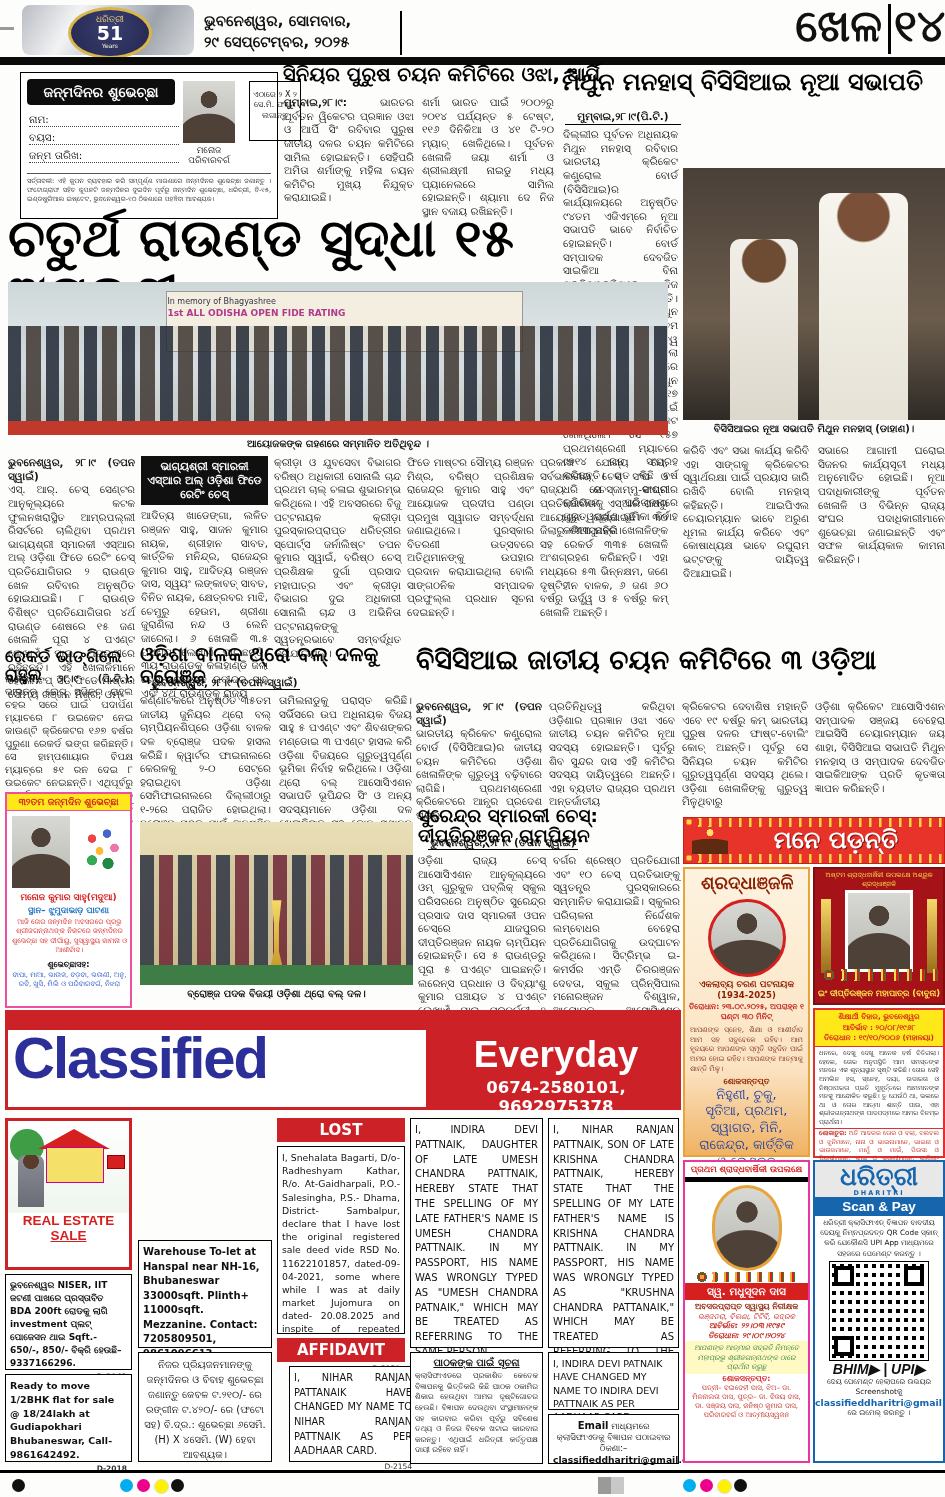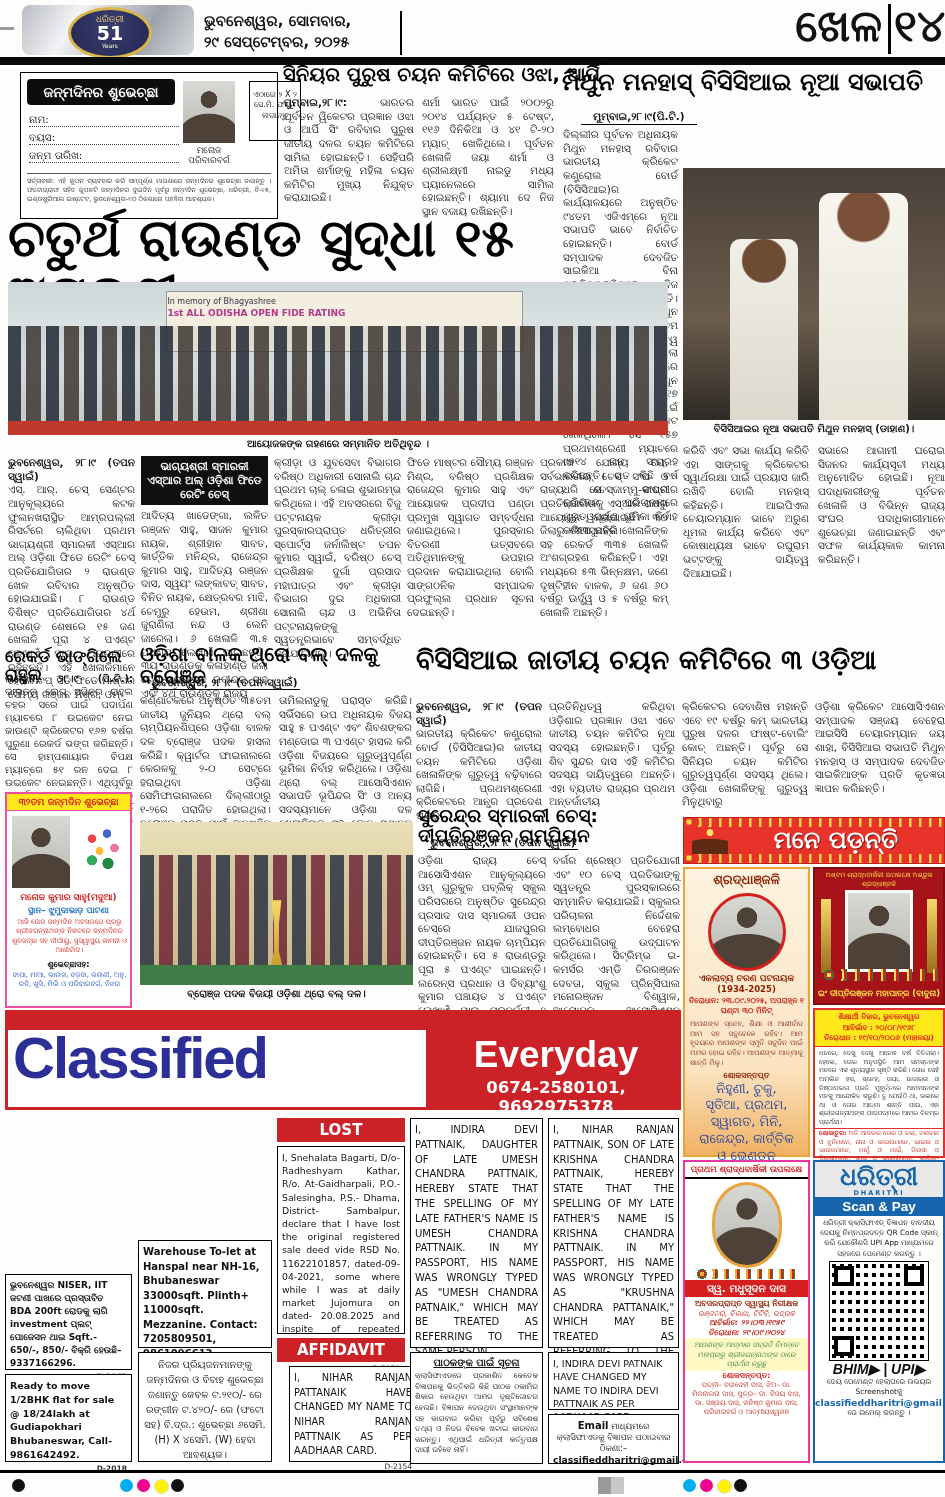--- a/index.html
+++ b/index.html
@@ -51,21 +51,21 @@
   .photo-team{background:linear-gradient(#e9dfb8,#d9c894 70%,#cbb87f);}
   .team-crowd{position:absolute;left:0;bottom:12%;width:100%;height:68%;
       background:repeating-linear-gradient(90deg,rgba(52,58,70,.9) 0 14px,rgba(170,160,140,.25) 14px 19px,rgba(108,36,52,.85) 19px 33px,rgba(180,175,160,.25) 33px 38px);}
   .grass{position:absolute;left:0;bottom:0;width:100%;height:12%;background:#3f7d46;}
   .trophy{position:absolute;left:47%;bottom:10%;width:6%;height:42%;background:linear-gradient(#f5d968,#c79a2a);clip-path:polygon(20% 0,80% 0,65% 35%,65% 75%,90% 100%,10% 100%,35% 75%,35% 35%);}
   
   .ojha-h{left:283px;top:64px;width:392px;font-size:19.5px;}
   .ojha-c1{left:284px;top:96px;width:130px;height:120px;}
   .ojha-c2{left:422px;top:96px;width:132px;height:120px;}
   .man-h{left:562px;top:70px;width:382px;font-size:24px;}
-  .man-dl{left:581px;top:110px;width:116px;text-align:center;font-size:10.5px;border-bottom:1px solid #000;padding-bottom:1px;}
+  .man-dl{left:565px;top:110px;width:116px;text-align:center;font-size:10.5px;border-bottom:1px solid #000;padding-bottom:1px;}
   .man-c1{left:563px;top:128px;width:115px;height:518px;}
   .man-ph{left:683px;top:168px;width:262px;height:252px;}
   .man-cap{left:683px;top:423px;width:262px;}
   .man-c2{left:683px;top:444px;width:126px;height:202px;}
   .man-c3{left:818px;top:444px;width:127px;height:202px;}
   .chess-h{left:8px;top:210px;width:668px;font-size:52px;}
   .chess-ph{left:8px;top:282px;width:660px;height:153px;}
   .chess-cap{left:8px;top:438px;width:660px;}
   .chess-c1{left:8px;top:456px;width:127px;height:188px;}
   .chess-c2{left:141px;top:456px;width:127px;height:188px;}
@@ -101,21 +101,21 @@
   .bd32-nm{position:absolute;top:98px;width:100%;text-align:center;color:#d5201f;font-weight:bold;font-size:9px;}
   .bd32-pl{position:absolute;top:111px;width:100%;text-align:center;color:#1d6fc2;font-weight:bold;font-size:8.5px;}
   .bd32-ms{position:absolute;top:124px;left:4px;width:117px;text-align:center;color:#d5201f;font-size:7px;line-height:1.35;}
   .bd32-wt{position:absolute;top:166px;width:100%;text-align:center;color:#000;font-weight:bold;font-size:8px;}
   .bd32-w{position:absolute;top:177px;left:4px;width:117px;text-align:center;color:#1d4fc2;font-size:7px;line-height:1.35;}
   .mane{left:683px;top:817px;width:262px;height:47px;background:#e8332a;box-sizing:border-box;border:1px solid #c2221a;}
   .flow{position:absolute;left:0;width:100%;height:9px;background:repeating-radial-gradient(circle at 5px 4px,#ffd24a 0 2.2px,#f08a2a 2.2px 3.4px,rgba(0,0,0,0) 3.4px 10px),#e8332a;}
   .diya{position:absolute;left:8px;top:10px;width:36px;height:26px;background:radial-gradient(circle at 50% 18%,#ffdf6e 12%,rgba(0,0,0,0) 13%),radial-gradient(100% 60% at 50% 100%,#5e2a12 95%,rgba(0,0,0,0) 100%);}
   .mane-t{position:absolute;left:52px;top:8px;width:200px;text-align:center;color:#fff;font-weight:bold;font-size:24px;text-shadow:1px 1px 0 #7d120c;}
   .shr{left:683px;top:867px;width:127px;height:290px;background:linear-gradient(#fdf3e0,#fbe3c2 70%,#f0b263);border:2px solid #e8a43a;box-sizing:border-box;text-align:center;}
-  .shr-h{color:#8c1e00;font-weight:bold;font-size:13px;padding:3px 16px;}
+  .shr-h{color:#8c1e00;font-weight:bold;font-size:18px;padding:3px 16px;}
   .shr-ph{width:72px;height:72px;border-radius:50%;border:3px solid #d5201f;margin:2px auto;}
   .shr-nm{color:#8c1e00;font-weight:bold;font-size:9px;}
   .shr-yr{color:#8c1e00;font-size:8.5px;font-weight:bold;}
   .shr-d{color:#c0261c;font-weight:bold;font-size:7.6px;padding:2px 3px;}
   .shr-b{color:#7a2a10;font-size:7.2px;text-align:justify;padding:1px 5px;line-height:1.35;}
   .shr-mt{color:#8c1e00;font-weight:bold;font-size:8px;padding-top:2px;}
   .shr-m{color:#1d3fa2;font-size:13px;padding:0 12px;line-height:1.3;}
   .dee{left:813px;top:867px;width:132px;height:138px;background:#a51318;border:2px solid #7d0e12;box-sizing:border-box;text-align:center;}
   .dee-h{color:#ffe84a;font-size:6.6px;padding:2px 2px 1px;line-height:1.3;}
   .dee-ph{width:62px;height:76px;margin:1px auto;border:3px solid #fff;}
@@ -160,21 +160,21 @@
   .notice .nt{font-weight:bold;font-size:10px;text-align:center;text-decoration:underline;}
   .notice .nb{font-size:7.6px;text-align:justify;line-height:1.4;margin-top:2px;}
   .nih1{left:548px;top:1118px;width:131px;height:230px;font-size:10px;line-height:1.48;}
   .ind2{left:548px;top:1352px;width:131px;height:58px;font-size:9.5px;line-height:1.4;}
   .embox{left:548px;top:1414px;width:131px;height:50px;text-align:center;}
   .embox .e1{font-size:8.5px;line-height:1.3;}
   .embox .e1 b{font-size:10px;}
   .embox .e2{font-size:9.2px;font-weight:bold;color:#111;}
   
   .mad{left:683px;top:1160px;width:127px;height:303px;border:2.5px solid #e837a0;background:#fff;box-sizing:border-box;text-align:center;}
-  .mad-h{color:#d5201f;font-weight:bold;font-size:8.6px;padding:2px 2px;border-bottom:2px solid #000000;}
+  .mad-h{color:#d5201f;font-weight:bold;font-size:8.6px;padding:2px 2px;border-bottom:5px solid #000000;}
   .mad-ph{width:64px;height:80px;border-radius:50%/46%;border:3px solid #e8a43a;margin:3px auto 0;}
   .mad-flr{width:100px;height:10px;margin:1px auto;background:repeating-radial-gradient(circle at 5px 5px,#e8b02a 0 2.4px,#d5201f 2.4px 3.8px,#2a7d3a 3.8px 5px,rgba(0,0,0,0) 5px 11px);}
   .mad-nm{background:#d5201f;color:#fff;font-weight:bold;font-size:10.5px;padding:2px 0;}
   .mad-ro{color:#8c1e00;font-weight:bold;font-size:8px;padding-top:2px;}
   .mad-ad{color:#c0261c;font-style:italic;font-size:7.4px;}
   .mad-bd{color:#c0261c;font-style:italic;font-weight:bold;font-size:7.8px;}
   .mad-ms{background:#fff9c4;color:#2a7d3a;font-style:italic;font-size:7.2px;padding:2px 4px;line-height:1.35;}
   .mad-mt{color:#d5201f;font-weight:bold;font-size:7.8px;}
   .mad-m{color:#c0261c;font-size:7px;padding:0 4px;line-height:1.3;}
   .dpay{left:813px;top:1160px;width:132px;height:303px;border:2px solid #1665ad;background:#fff;box-sizing:border-box;text-align:center;}
@@ -346,20 +346,31 @@
     <div class="yob-m"><b>ଶୋକାତୁର:</b> <span>ଅତି ଆଦରର ତୋର ଓ ବଲା, ବଲବଲ ଓ ଝୁନିମାନେ, ନାନା ଓ ଭାଇନାମାନେ, ଭାଇନା ଓ ଭାଉଜମାନେ, ମାମୁଁ ଓ ମାଇଁ, ପିଉସା ଓ ପିଉସୀମାନେ, ଭାଇ ଓ ଭଉଣୀମାନେ, ଭାଣିଜା- ମୁନ୍ନୁନ୍ ଓ ଝୁନି, ଭଣଜା-ଝିଅ ଓ ଅନ୍ୟାନ୍ୟ ପରିବାରବର୍ଗ।</span></div>
   </div>
 
   <div class="abs clb">
     <div class="clb-w"></div>
     <div class="clb-t">Classified</div>
     <div class="clb-ev">Everyday</div>
     <div class="clb-ph">0674-2580101, 9692975378</div>
   </div>
 
+  <div class="abs re">
+    <div class="re-ill">
+      <div class="re-bush"></div>
+      <div class="re-roof"></div>
+      <div class="re-house"></div>
+      <div class="re-sign"></div>
+      <div class="re-wom"></div>
+    </div>
+    <div class="re-t1">REAL ESTATE</div>
+    <div class="re-t2">SALE</div>
+  </div>
   <div class="abs bx plot">
     <span>ଭୁବନେଶ୍ୱର NISER, IIT ଜଟଣୀ ପାଖରେ ପ୍ରସ୍ତାବିତ BDA 200ft ରୋଡକୁ ଲାଗି investment ପ୍ଲଟ୍ ପୋଜେସନ ଥାଇ Sqft.- 650/-, 850/- ବିକ୍ରି ହେଉଛି– 9337166296.</span>
     <div class="dno">D-1942</div>
   </div>
   <div class="abs bx ready">
     <span>Ready to move 1/2BHK flat for sale @ 18/24lakh at Gudiapokhari Bhubaneswar, Call- 9861642492.</span>
     <div class="dno">D-2018</div>
   </div>
 
   <div class="abs bx wh">

